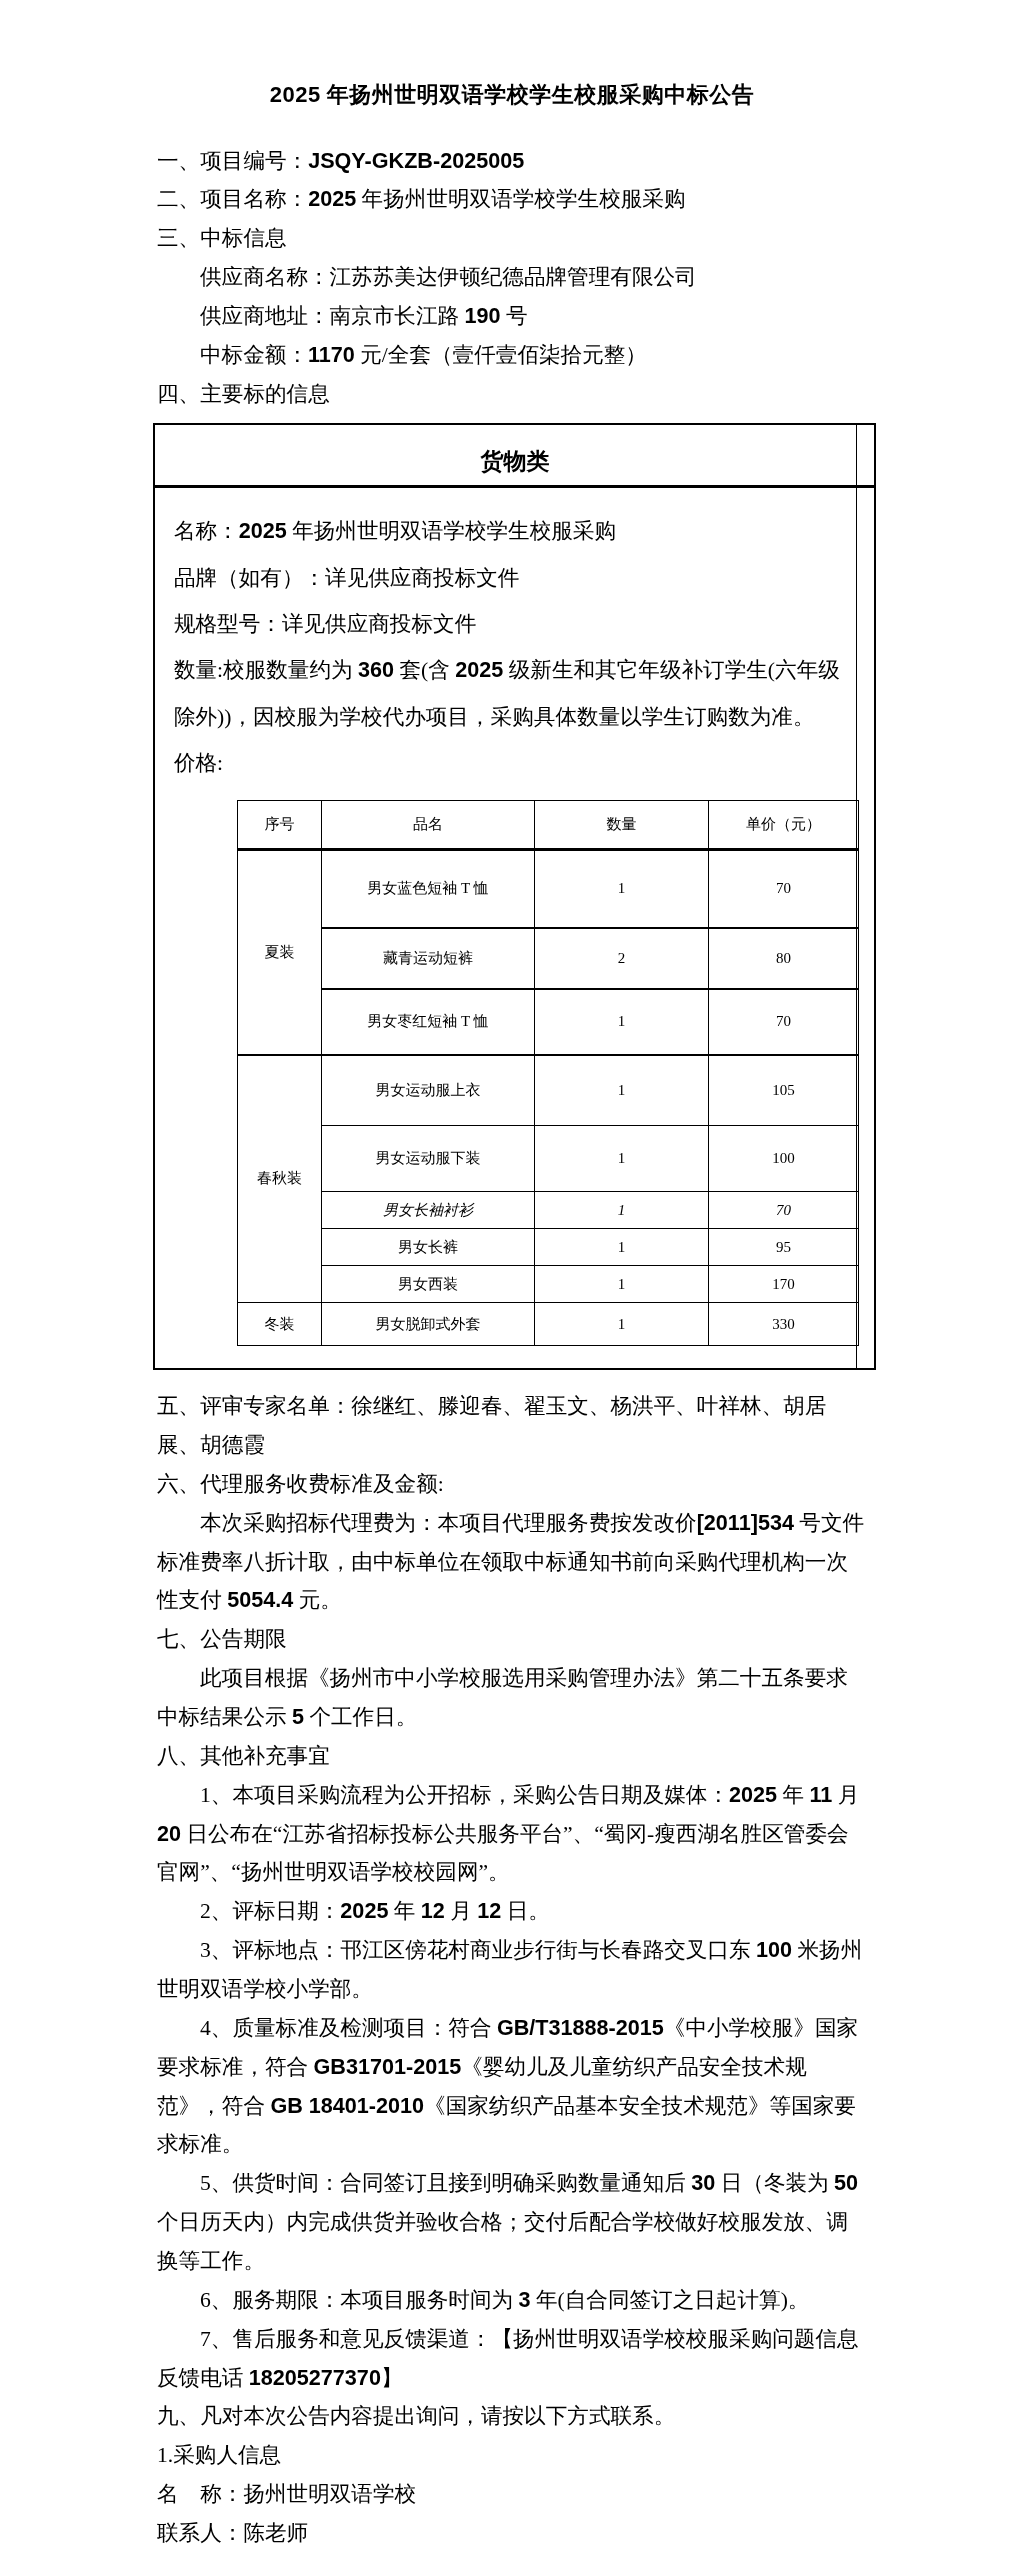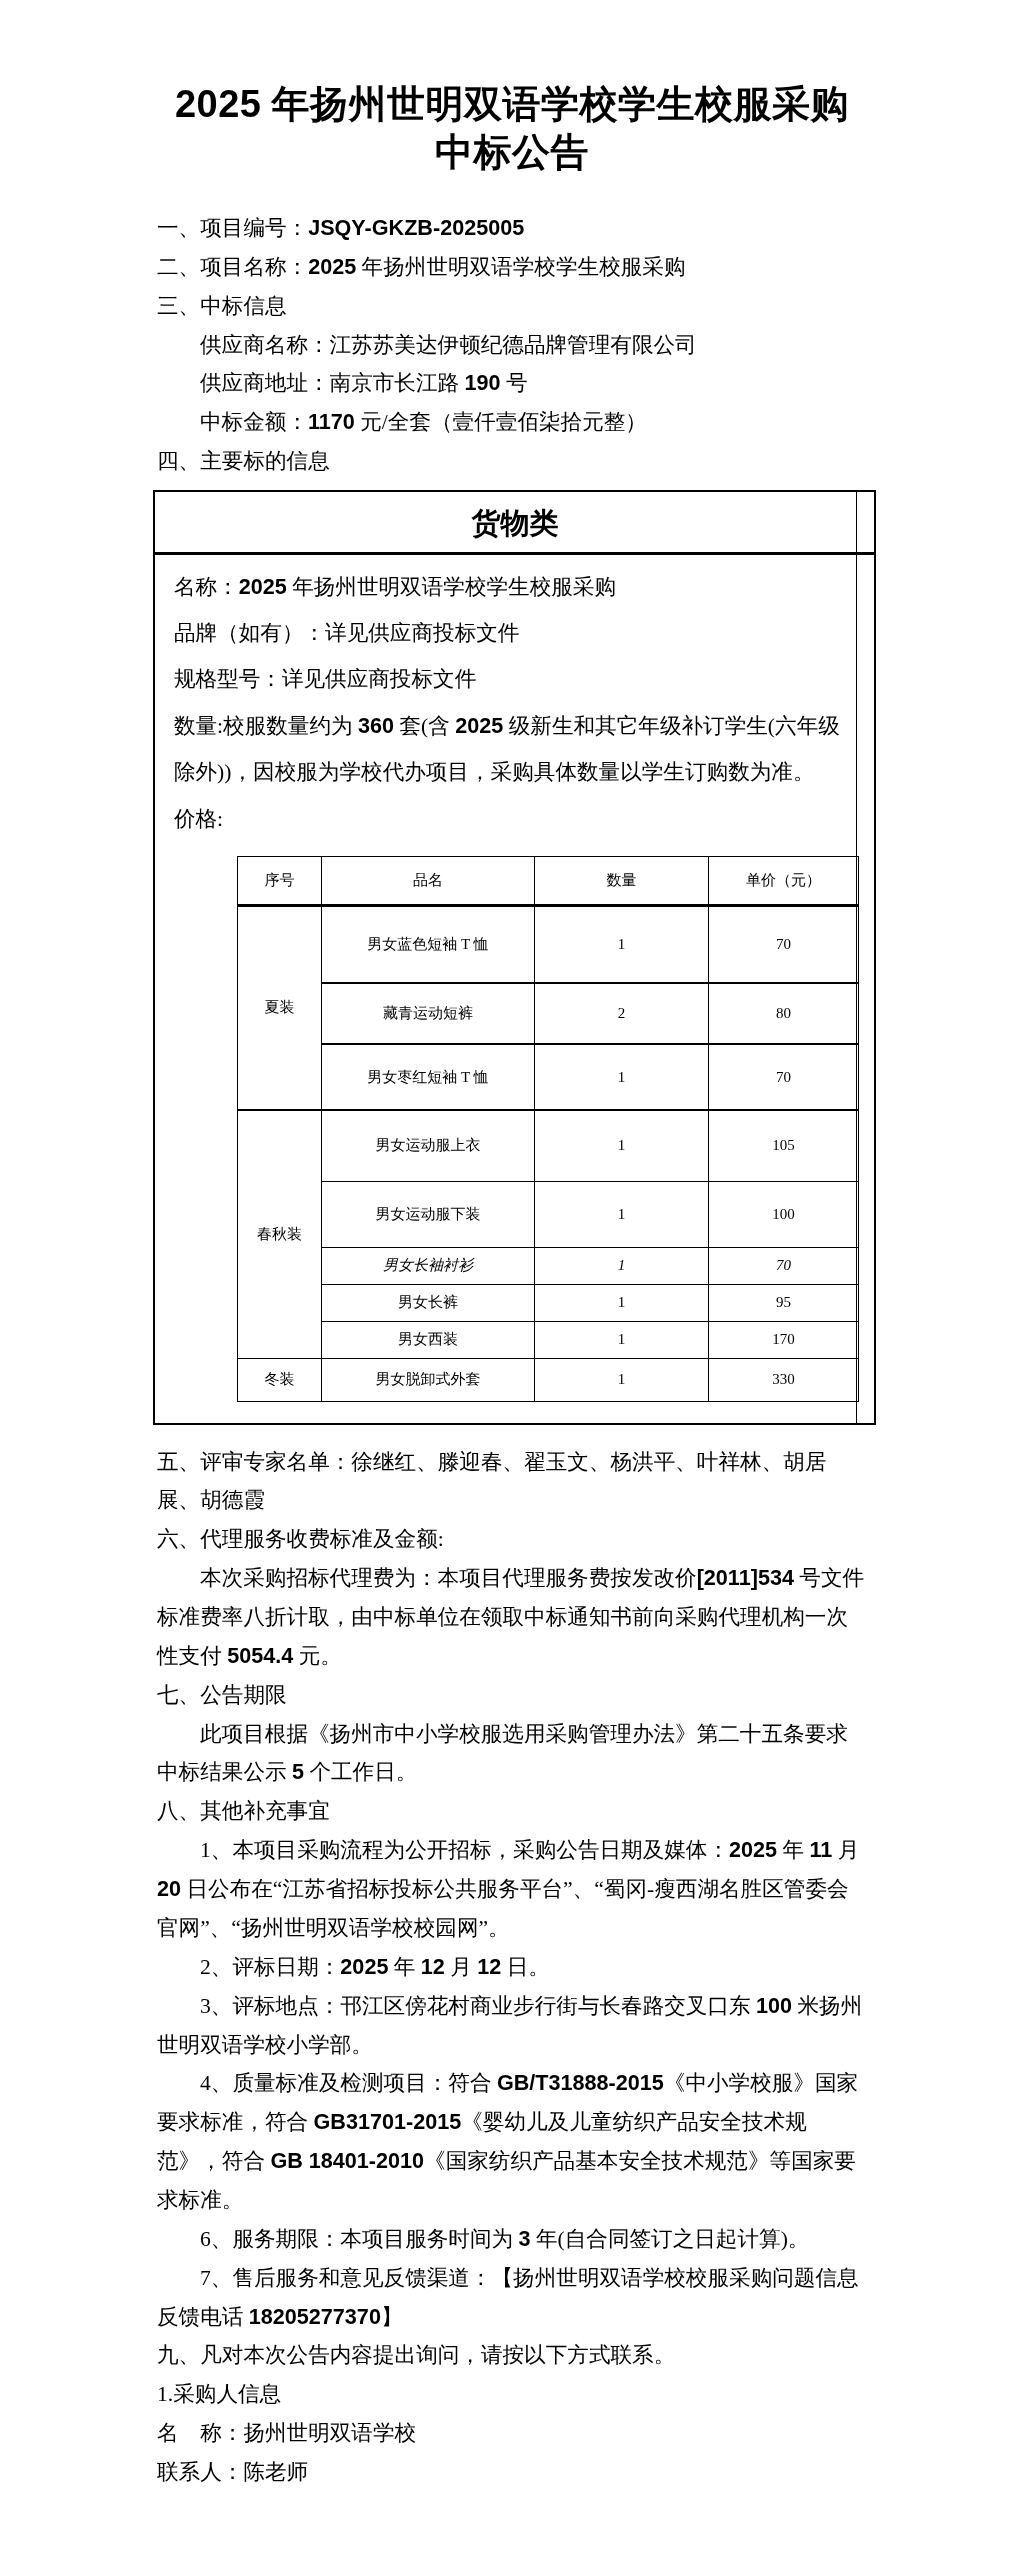--- a/index.html
+++ b/index.html
@@ -12,21 +12,21 @@
     font-size: 21.6px;
     line-height: 1.8;
     box-sizing: border-box;
     padding: 81px 155px 0 157px;
   }
   .b {
     font-family: "Liberation Sans", "DejaVu Sans", sans-serif;
     font-weight: 700;
   }
   h1.doc-title {
-    font-size: 38px;
+    font-size: 22px;
     font-weight: 700;
     text-align: center;
     margin: 0 0 33px 0;
     line-height: 1.25;
     letter-spacing: 0.5px;
   }
   .para { margin: 0; }
   .para.indent { text-indent: 43px; }
 
   
@@ -41,23 +41,23 @@
   .goods-box .inner-rule-right {
     position: absolute;
     top: 0; bottom: 0;
     right: 17.5px;
     width: 1px;
     background: #000;
   }
   .goods-header {
     text-align: center;
     font-weight: 700;
-    font-size: 29px;
+    font-size: 23px;
     line-height: 2.0;
-    margin: 0 -18.5px;
+    margin: 12px -18.5px;
     border-bottom: 3.6px solid #000;
   }
   .goods-info { padding-top: 8.2px; }
   .goods-info .para { line-height: 2.15; }
 
   
   table.price-table {
     border-collapse: collapse;
     table-layout: fixed;
     width: 621px;
@@ -186,20 +186,21 @@
     <p class="para"><span>五、评审专家名单：徐继红、滕迎春、翟玉文、杨洪平、叶祥林、胡居展、胡德霞</span></p>
     <p class="para"><span>六、代理服务收费标准及金额:</span></p>
     <p class="para indent"><span>本次采购招标代理费为：本项目代理服务费按发改价</span><span class="b">[2011]534</span><span> 号文件标准费率八折计取，由中标单位在领取中标通知书前向采购代理机构一次性支付 </span><span class="b">5054.4</span><span> 元。</span></p>
     <p class="para"><span>七、公告期限</span></p>
     <p class="para indent"><span>此项目根据《扬州市中小学校服选用采购管理办法》第二十五条要求中标结果公示 </span><span class="b">5</span><span> 个工作日。</span></p>
     <p class="para"><span>八、其他补充事宜</span></p>
     <p class="para indent"><span>1、本项目采购流程为公开招标，采购公告日期及媒体：</span><span class="b">2025</span><span> 年 </span><span class="b">11</span><span> 月 </span><span class="b">20</span><span> 日公布在“江苏省招标投标公共服务平台”、“蜀冈-瘦西湖名胜区管委会官网”、“扬州世明双语学校校园网”。</span></p>
     <p class="para indent"><span>2、评标日期：</span><span class="b">2025</span><span> 年 </span><span class="b">12</span><span> 月 </span><span class="b">12</span><span> 日。</span></p>
     <p class="para indent"><span>3、评标地点：邗江区傍花村商业步行街与长春路交叉口东 </span><span class="b">100</span><span> 米扬州世明双语学校小学部。</span></p>
     <p class="para indent"><span>4、质量标准及检测项目：符合 </span><span class="b">GB/T31888-2015</span><span>《中小学校服》国家要求标准，符合 </span><span class="b">GB31701-2015</span><span>《婴幼儿及儿童纺织产品安全技术规范》，符合 </span><span class="b">GB 18401-2010</span><span>《国家纺织产品基本安全技术规范》等国家要求标准。</span></p>
+    <p class="para indent"><span>5、供货时间：合同签订且接到明确采购数量通知后 </span><span class="b">30</span><span> 日（冬装为 </span><span class="b">50</span><span> 个日历天内）内完成供货并验收合格；交付后配合学校做好校服发放、调换等工作。</span></p>
     <p class="para indent"><span>6、服务期限：本项目服务时间为 </span><span class="b">3</span><span> 年(自合同签订之日起计算)。</span></p>
     <p class="para indent"><span>7、售后服务和意见反馈渠道：【扬州世明双语学校校服采购问题信息反馈电话 </span><span class="b">18205277370</span><span>】</span></p>
     <p class="para"><span>九、凡对本次公告内容提出询问，请按以下方式联系。</span></p>
     <p class="para"><span>1.采购人信息</span></p>
     <p class="para"><span>名　称：扬州世明双语学校</span></p>
     <p class="para"><span>联系人：陈老师</span></p>
   </div>
 
 
 </body></html>

